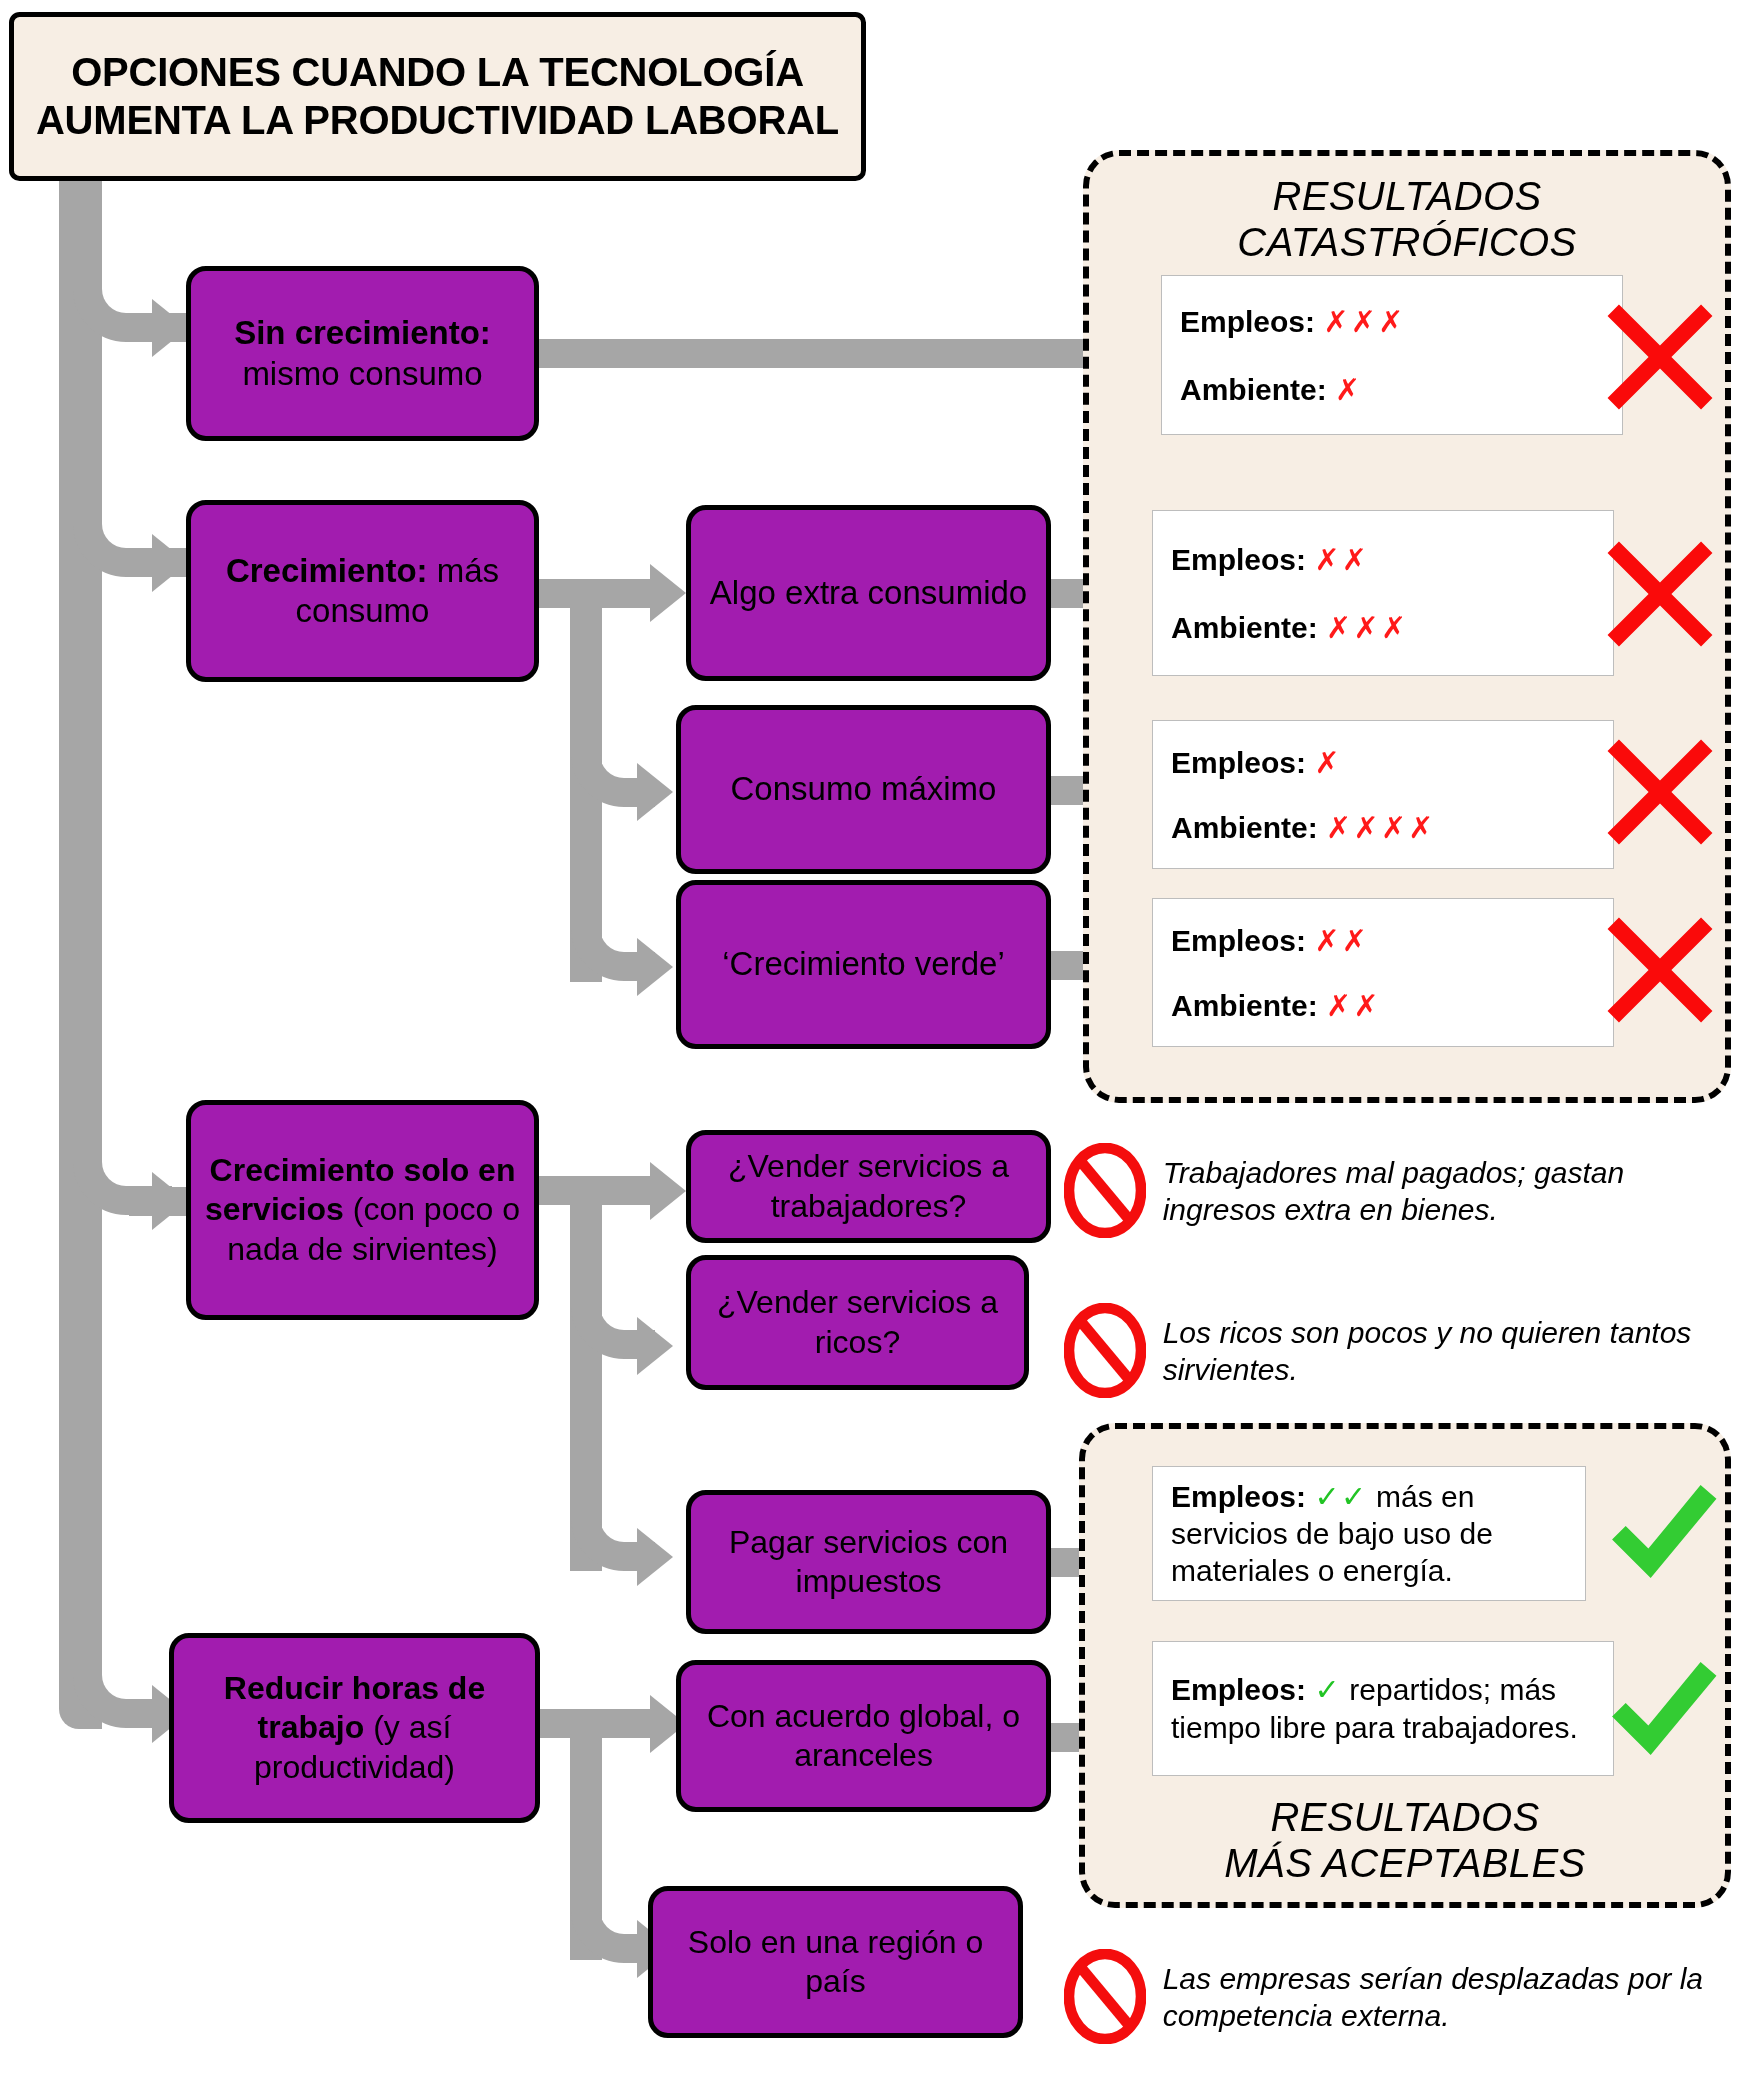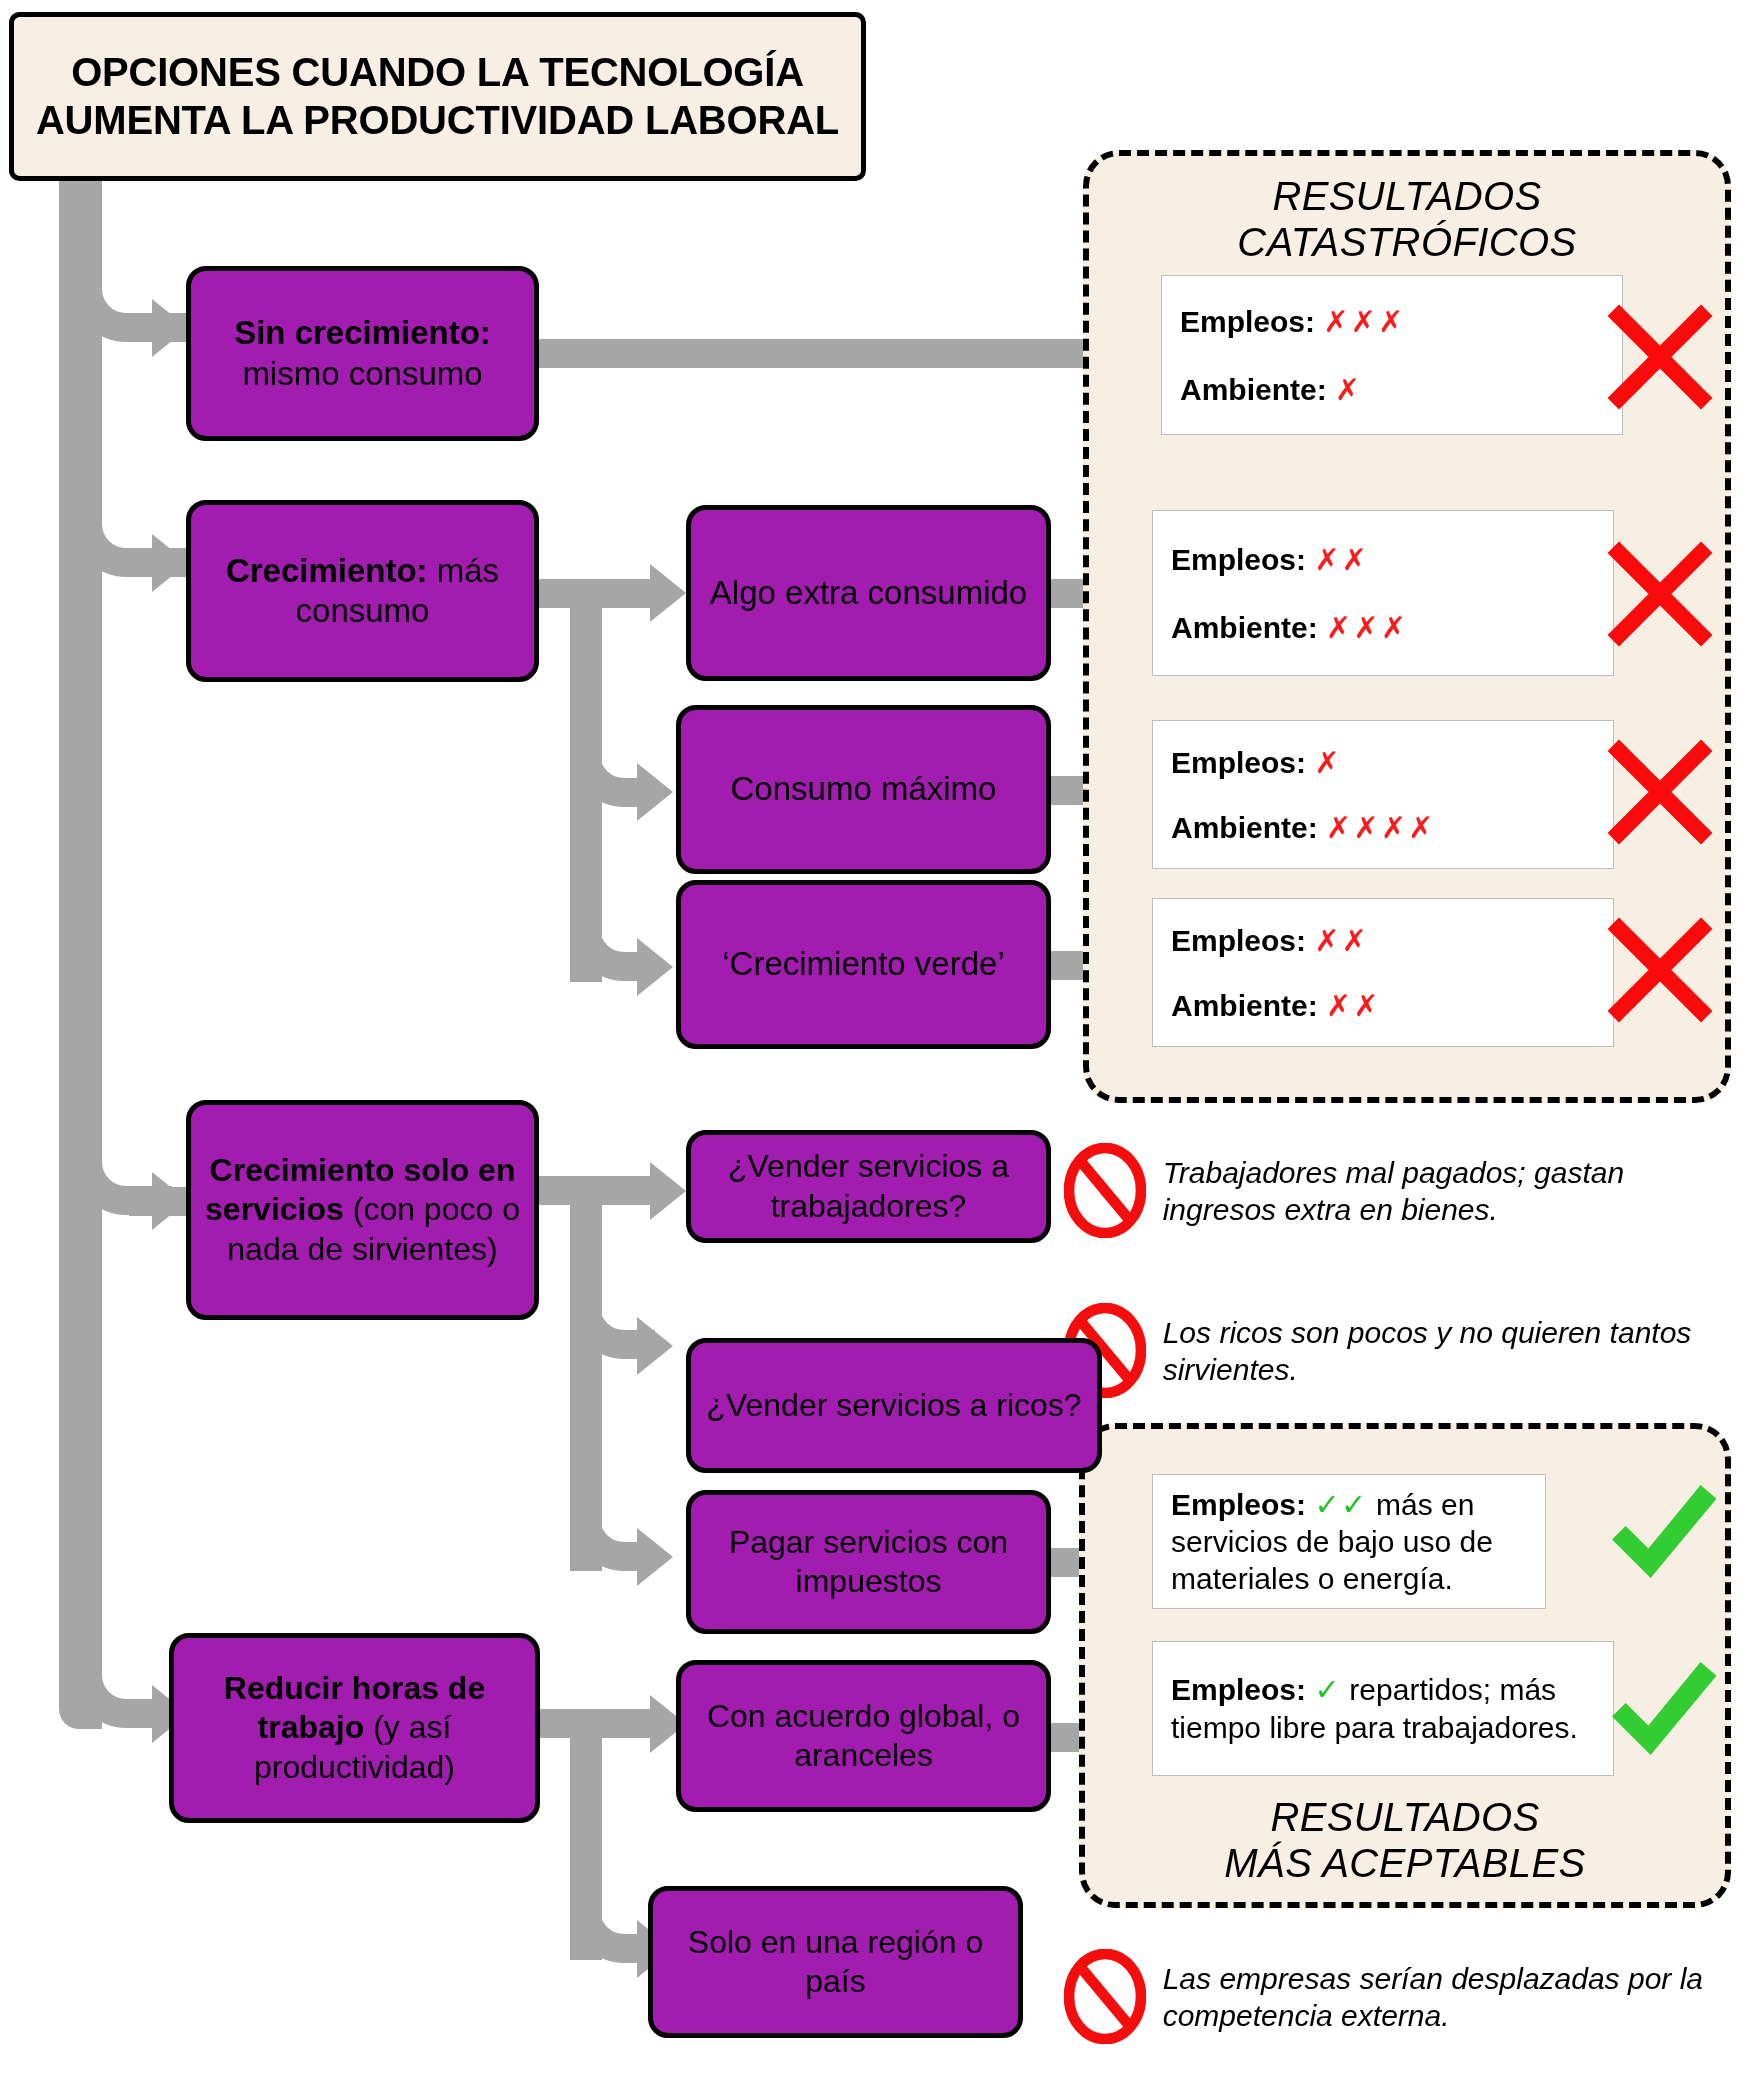--- a/index.html
+++ b/index.html
@@ -176,21 +176,21 @@
   </div>
 
   <div class="node" style="left:676px;top:880px;width:375px;height:169px;font-size:33px;">
     <span class="txt">‘Crecimiento verde’</span>
   </div>
 
   <div class="node" style="left:686px;top:1130px;width:365px;height:113px;font-size:32px;">
     <span class="txt">¿Vender servicios a trabajadores?</span>
   </div>
 
-  <div class="node" style="left:686px;top:1338px;width:416px;height:135px;font-size:32px;">
+  <div class="node" style="left:686px;top:1255px;width:343px;height:135px;font-size:32px;">
     <span class="txt">¿Vender servicios a ricos?</span>
   </div>
 
   <div class="node" style="left:686px;top:1490px;width:365px;height:144px;font-size:32px;">
     <span class="txt">Pagar servicios con impuestos</span>
   </div>
 
   <div class="node" style="left:676px;top:1660px;width:375px;height:152px;font-size:32px;">
     <span class="txt">Con acuerdo global, o aranceles</span>
   </div>
@@ -316,21 +316,21 @@
       <svg width="82" height="95" viewBox="0 0 100 116">
         <ellipse cx="50" cy="58" rx="44" ry="52" fill="none" stroke="#f40d0d" stroke-width="13"></ellipse>
         <line x1="20" y1="22" x2="80" y2="94" stroke="#f40d0d" stroke-width="13"></line>
       </svg>
     </span>
     <span class="notetext">Las empresas serían desplazadas por la competencia externa.</span>
   </div>
 
   <div class="panel" style="left:1079px;top:1423px;width:652px;height:485px;"></div>
 
-  <div class="rcard" style="left:1152px;top:1466px;width:394px;height:135px;line-height:1.24;margin-top:8px;">
+  <div class="rcard" style="left:1152px;top:1466px;width:434px;height:135px;line-height:1.24;">
     <div class="line">
       <span class="lbl">Empleos:</span>
       <span class="cks">✓✓</span><span> más en servicios de bajo uso de materiales o energía.</span>
     </div>
   </div>
   <div class="bigmark" style="left:1603px;top:1478px;">
     <svg width="118" height="114" viewBox="0 0 104 100">
       <path d="M8 54 L20 42 L40 62 L86 6 L100 18 L42 88 Z" fill="#33cc33"></path>
     </svg>
   </div>

